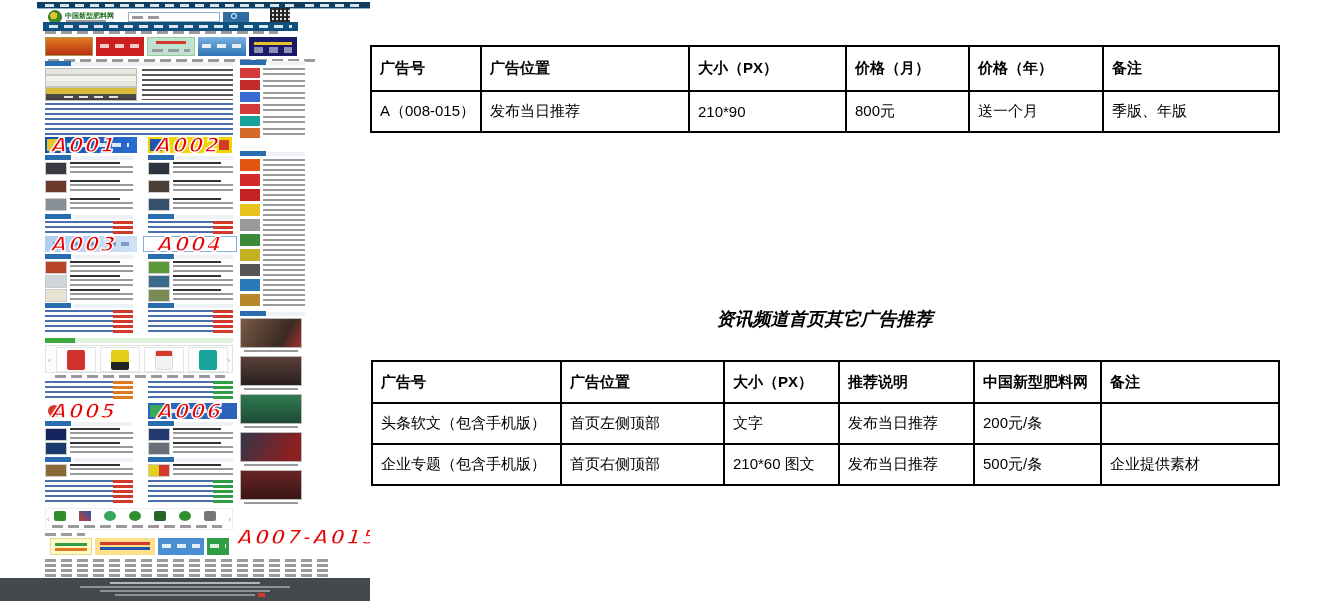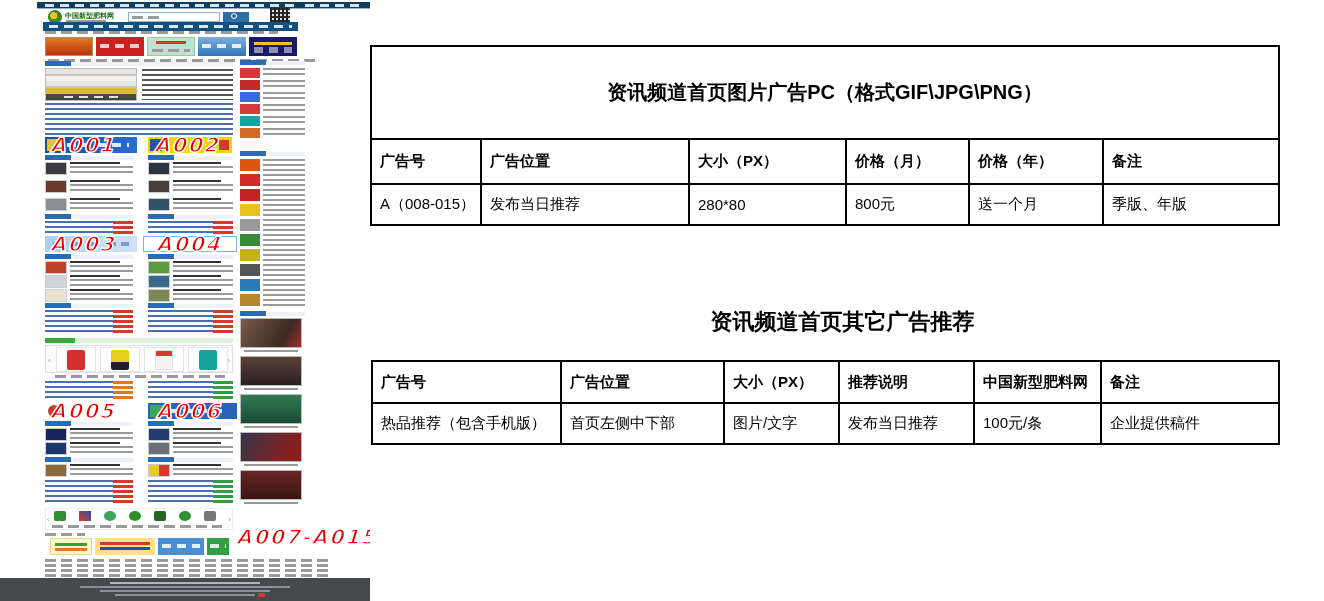--- a/index.html
+++ b/index.html
@@ -563,44 +563,41 @@
       <colgroup>
         <col style="width:110px">
           <col style="width:208px">
           <col style="width:157px">
         <col style="width:123px">
           <col style="width:134px">
           <col style="width:176px">
       </colgroup>
       <thead>
         <tr>
-          <td class="title-cell" colspan="6">资讯频道首页图片广告PC（格式GIF\JPG\PNG）</td>
-        </tr>
-        <tr>
             <th>广告号</th>
             <th>广告位置</th>
             <th>大小（PX）</th>
             <th>价格（月）</th>
             <th>价格（年）</th>
             <th>备注</th>
           </tr>
       </thead>
       <tbody>
           <tr>
             <td>A（008-015）</td>
             <td>发布当日推荐</td>
-            <td>280*80</td>
+            <td>210*90</td>
             <td>800元</td>
             <td>送一个月</td>
             <td>季版、年版</td>
           </tr>
         </tbody>
     </table>
 
-    <div class="doc-title" style="left:19px; top:307px; width:907px; font-size:22px;">资讯频道首页其它广告推荐</div>
+    <div class="doc-title" style="left:1px; top:307px; width:907px; font-size:18px;font-style:italic;">资讯频道首页其它广告推荐</div>
 
     <table id="table2" class="doc">
       <colgroup>
         <col style="width:189px">
           <col style="width:163px">
           <col style="width:115px">
         <col style="width:135px">
           <col style="width:127px">
           <col style="width:178px">
       </colgroup>
@@ -609,23 +606,31 @@
             <th>广告号</th>
             <th>广告位置</th>
             <th>大小（PX）</th>
             <th>推荐说明</th>
             <th>中国新型肥料网</th>
             <th>备注</th>
           </tr>
       </thead>
       <tbody>
           <tr>
-            <td>热品推荐（包含手机版）</td>
-            <td>首页左侧中下部</td>
-            <td>图片/文字</td>
+            <td>头条软文（包含手机版）</td>
+            <td>首页左侧顶部</td>
+            <td>文字</td>
             <td>发布当日推荐</td>
-            <td>100元/条</td>
-            <td>企业提供稿件</td>
+            <td>200元/条</td>
+            <td></td>
+          </tr>
+          <tr>
+            <td>企业专题（包含手机版）</td>
+            <td>首页右侧顶部</td>
+            <td>210*60 图文</td>
+            <td>发布当日推荐</td>
+            <td>500元/条</td>
+            <td>企业提供素材</td>
           </tr>
         </tbody>
     </table>
   </div>
 </div>
 
 </body></html>

